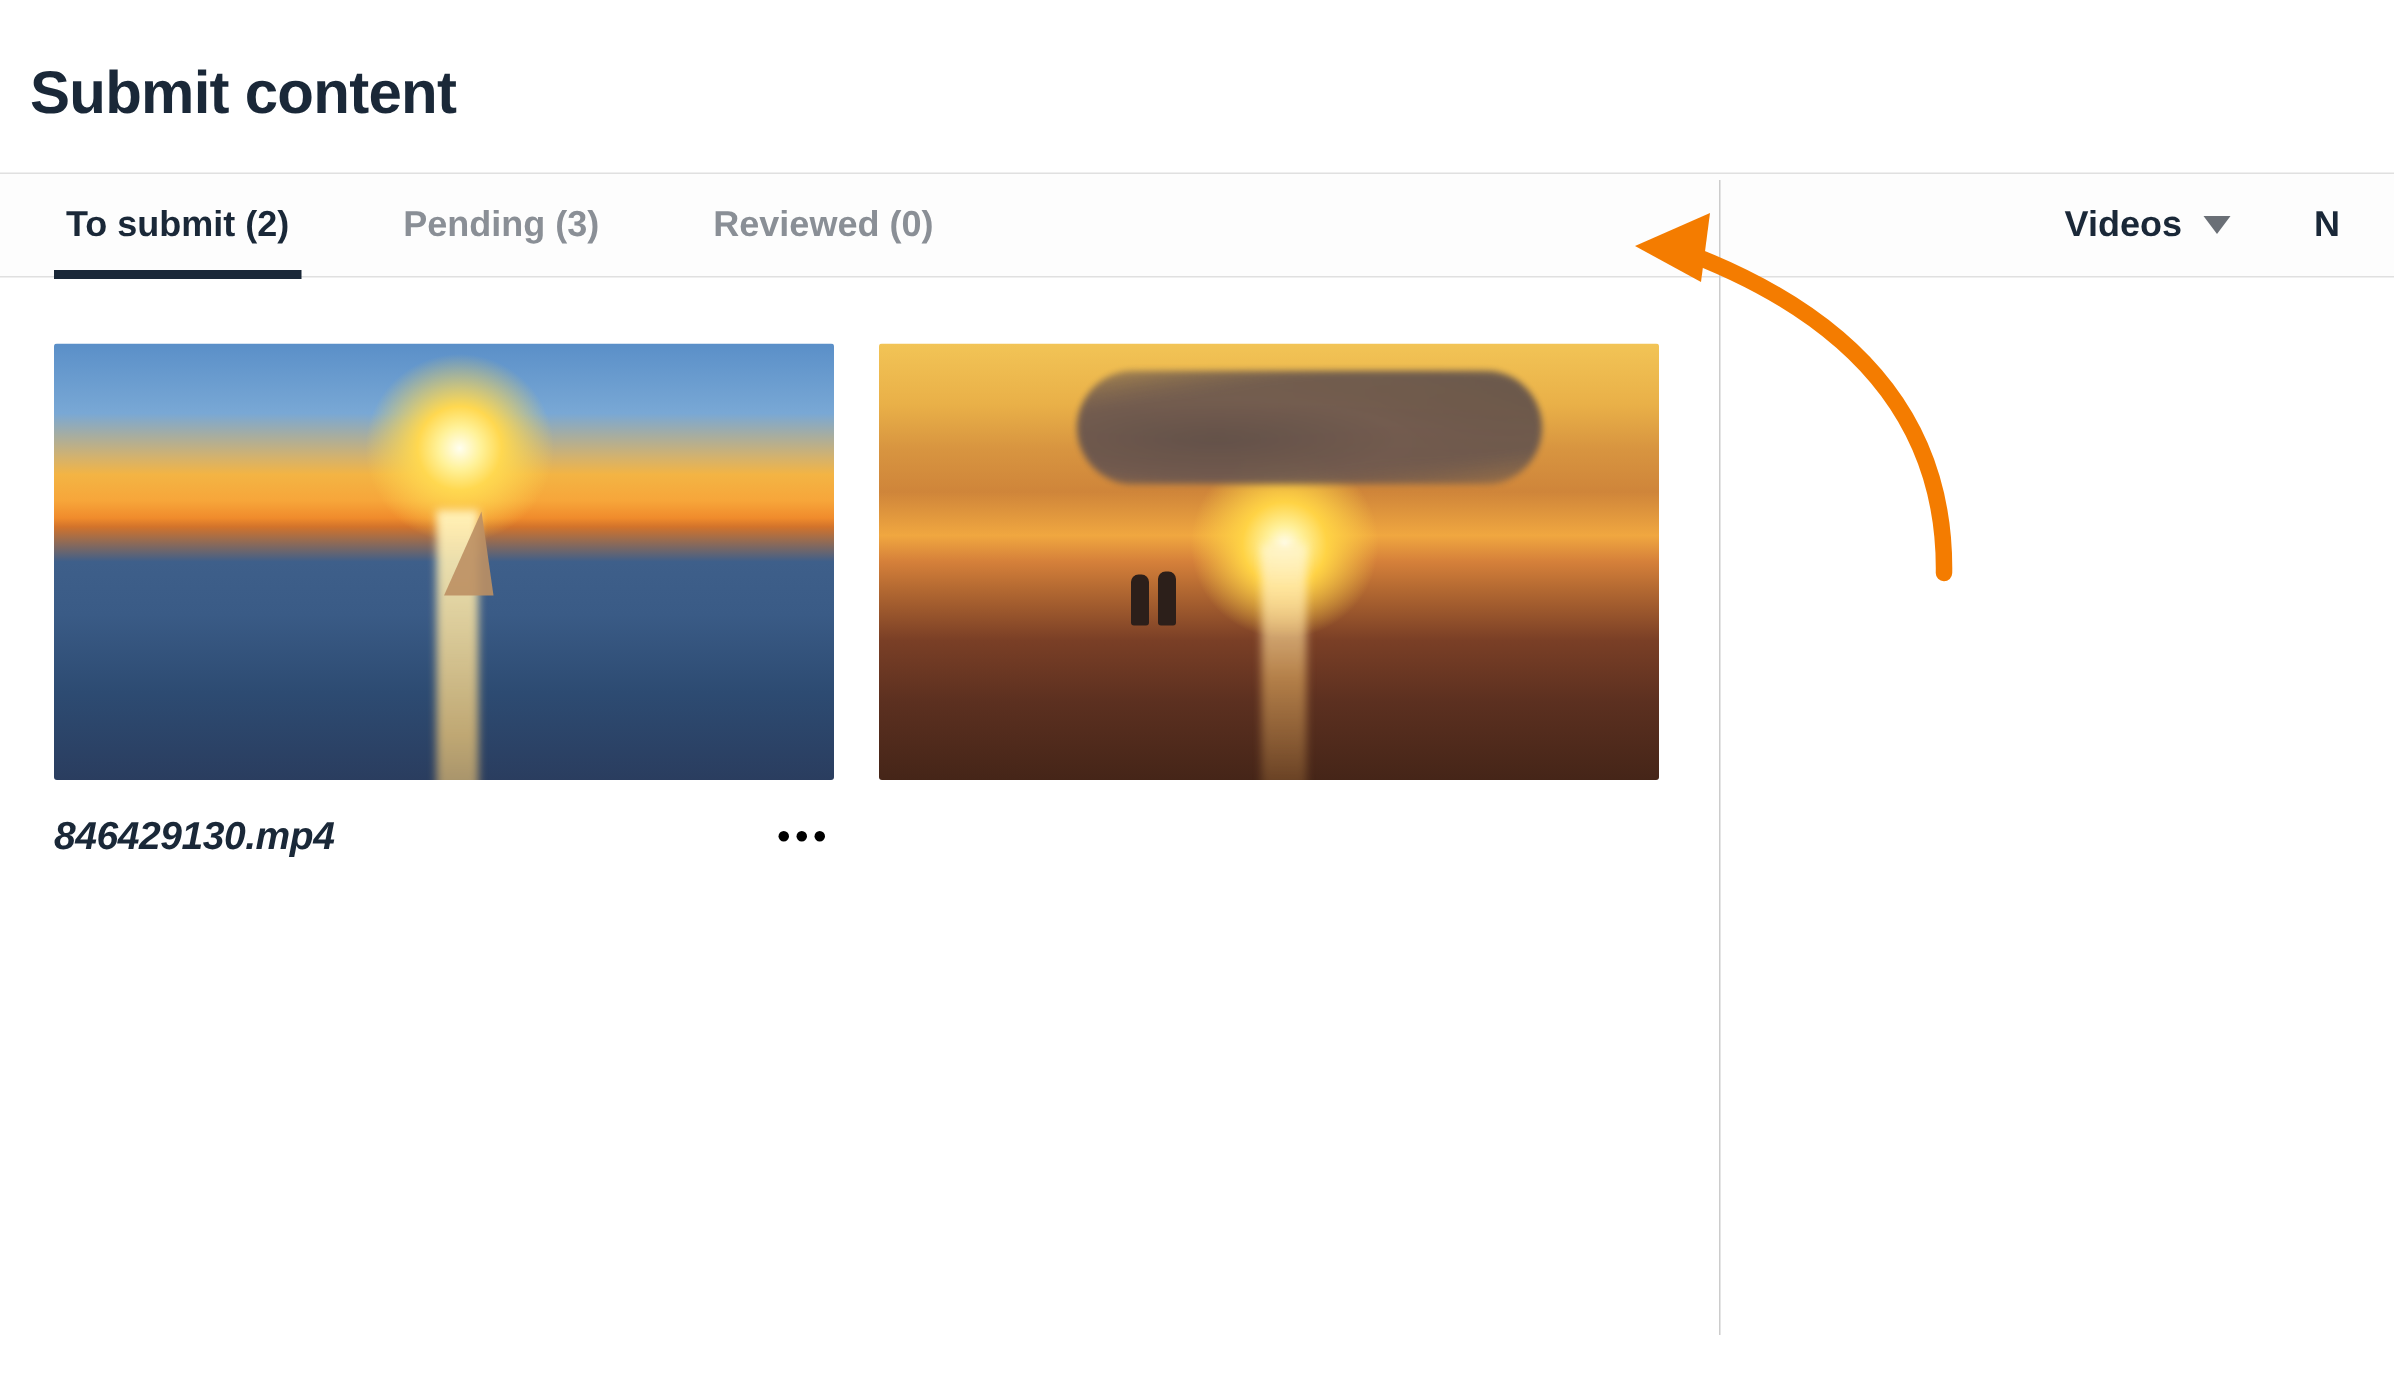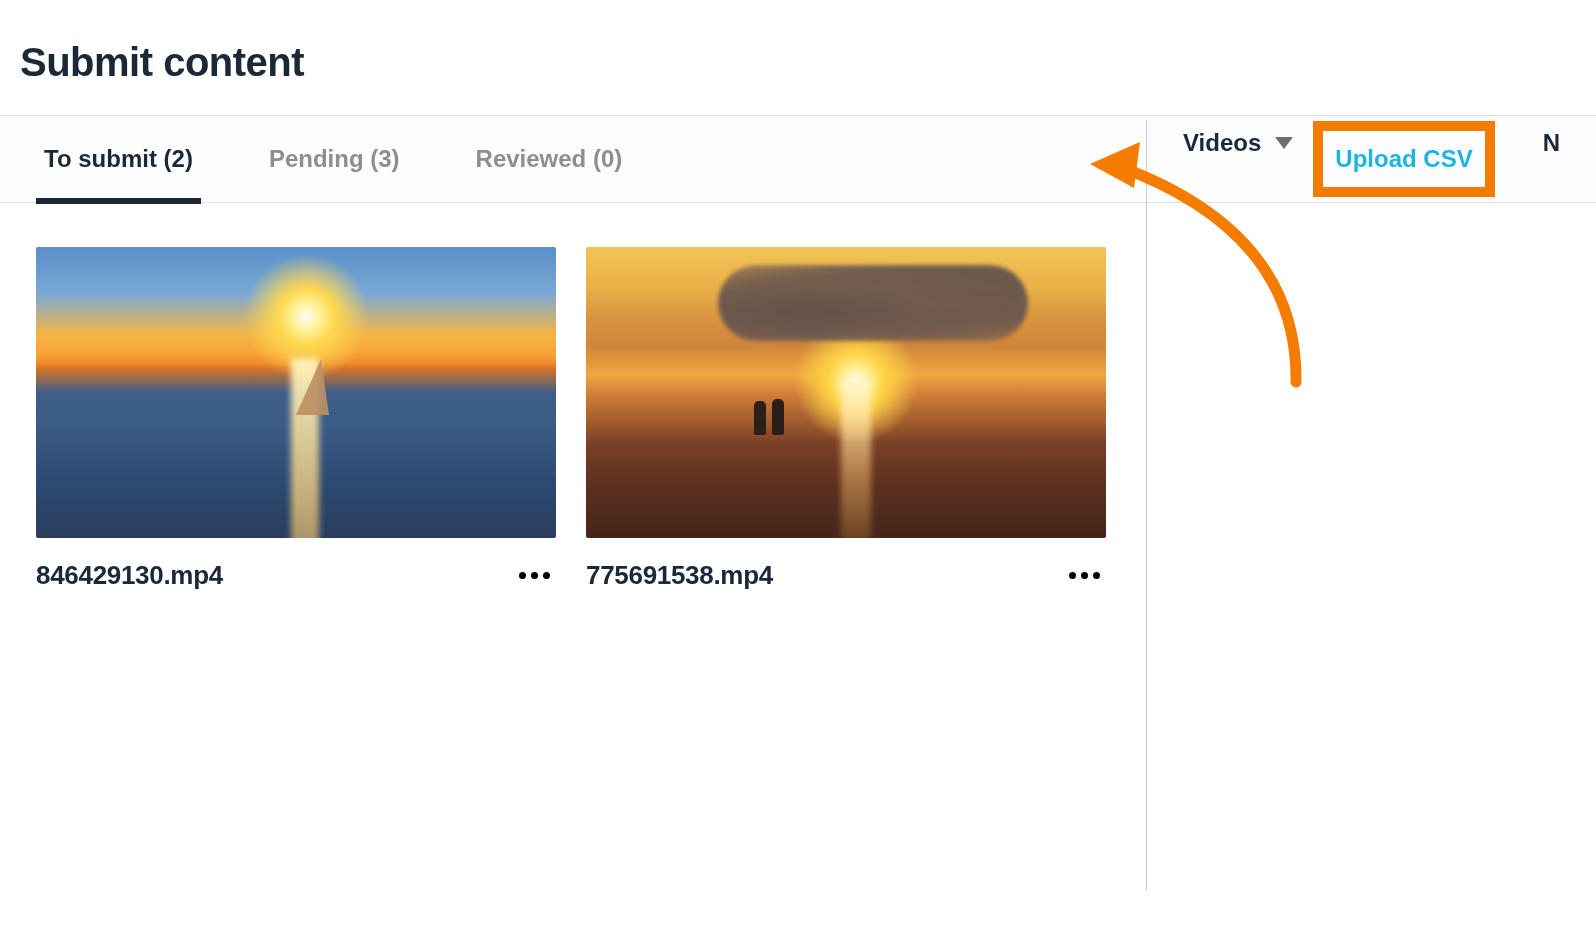--- a/index.html
+++ b/index.html
@@ -21,21 +21,21 @@
       padding: 40px 0 30px 20px;
       letter-spacing: -0.5px;
     }
     .toolbar {
       border-top: 1px solid #e0e0e0;
       border-bottom: 1px solid #e0e0e0;
       background: #fdfdfd;
       display: flex;
       align-items: center;
       padding: 0 36px;
-      height: 88px;
+      height: 70px;
       position: relative;
     }
     .tabs {
       display: flex;
       gap: 60px;
       height: 100%;
       align-items: center;
     }
     .tab {
       font-size: 24px;
@@ -110,20 +110,21 @@
       top: 120px;
       left: 1146px;
       width: 1px;
       height: 770px;
       background: #ccc;
     }
     .content-grid {
       display: flex;
       gap: 30px;
       padding: 44px 36px;
+      font-style: italic;
     }
     .video-card {
       width: 520px;
     }
     .thumbnail {
       width: 520px;
       height: 291px;
       border-radius: 2px;
       display: block;
     }
@@ -242,24 +243,20 @@
 <div class="toolbar">
   <div class="tabs">
     <div class="tab active">To submit (2)</div>
     <div class="tab">Pending (3)</div>
     <div class="tab">Reviewed (0)</div>
   </div>
   <div class="toolbar-right">
     <div class="filter-dropdown">
       <span>Videos</span>
       <span class="dropdown-caret"></span>
-    </div>
-    <div class="upload-csv">
-      <span>Upload CSV</span>
-      <div class="highlight-box"></div>
     </div>
     <span class="truncated-text">N</span>
   </div>
 </div>
 
 <div class="divider-right"></div>
 
 <div class="content-grid">
   <div class="video-card">
     <div class="thumbnail thumb-1"></div>
@@ -271,27 +268,19 @@
           <span></span>
       </div>
     </div>
   </div>
   <div class="video-card">
     <div class="thumbnail thumb-2">
       <div class="cloud"></div>
       <div class="person p1"></div>
       <div class="person p2"></div>
     </div>
-    <div class="card-footer">
-      <div class="filename">775691538.mp4</div>
-      <div class="more-dots">
-        <span></span>
-          <span></span>
-          <span></span>
-      </div>
-    </div>
   </div>
 </div>
 
 <svg class="annotation-arrow" viewBox="0 0 240 270">
   <path d="M 212 260 Q 214 110 34 44" stroke="#f47c00" stroke-width="11" fill="none" stroke-linecap="round"></path>
   <path d="M 6 42 L 56 20 L 50 66 Z" fill="#f47c00"></path>
 </svg>
 
 </body></html>

